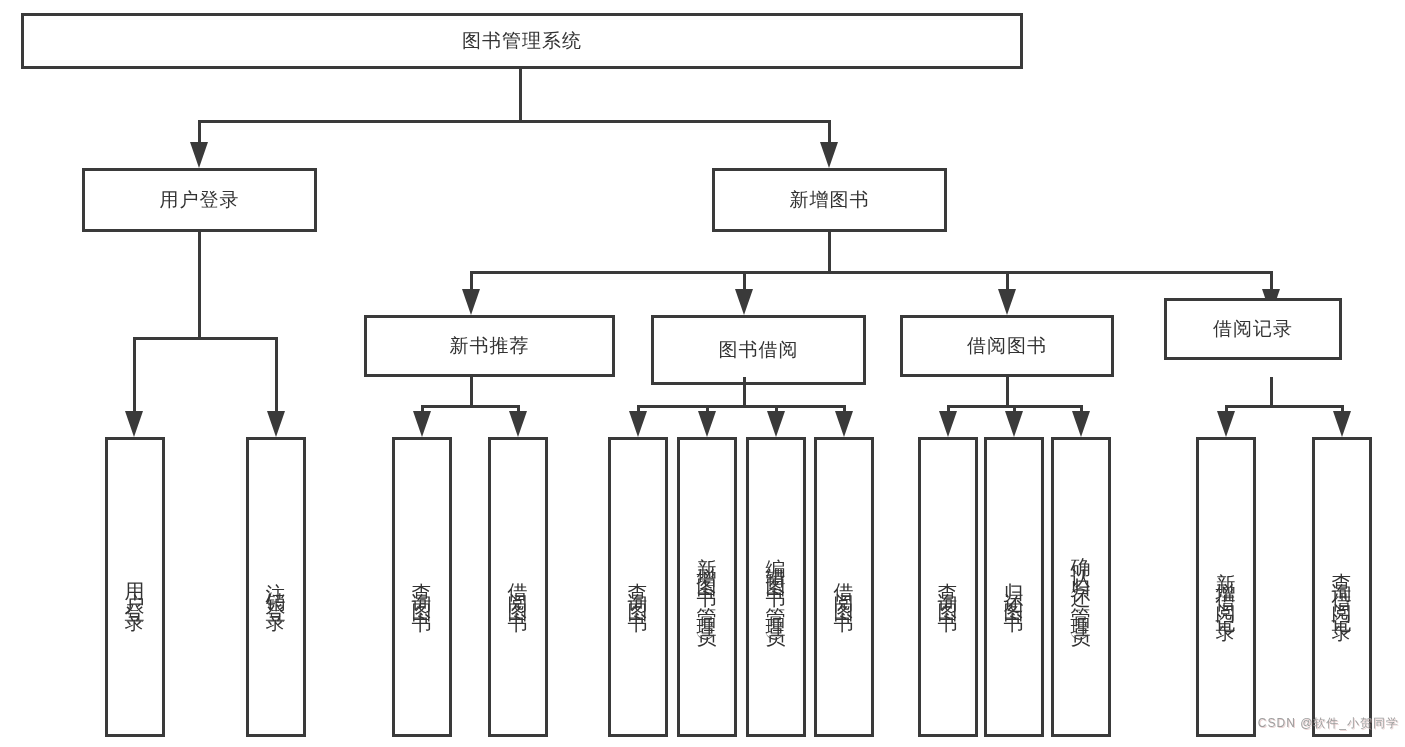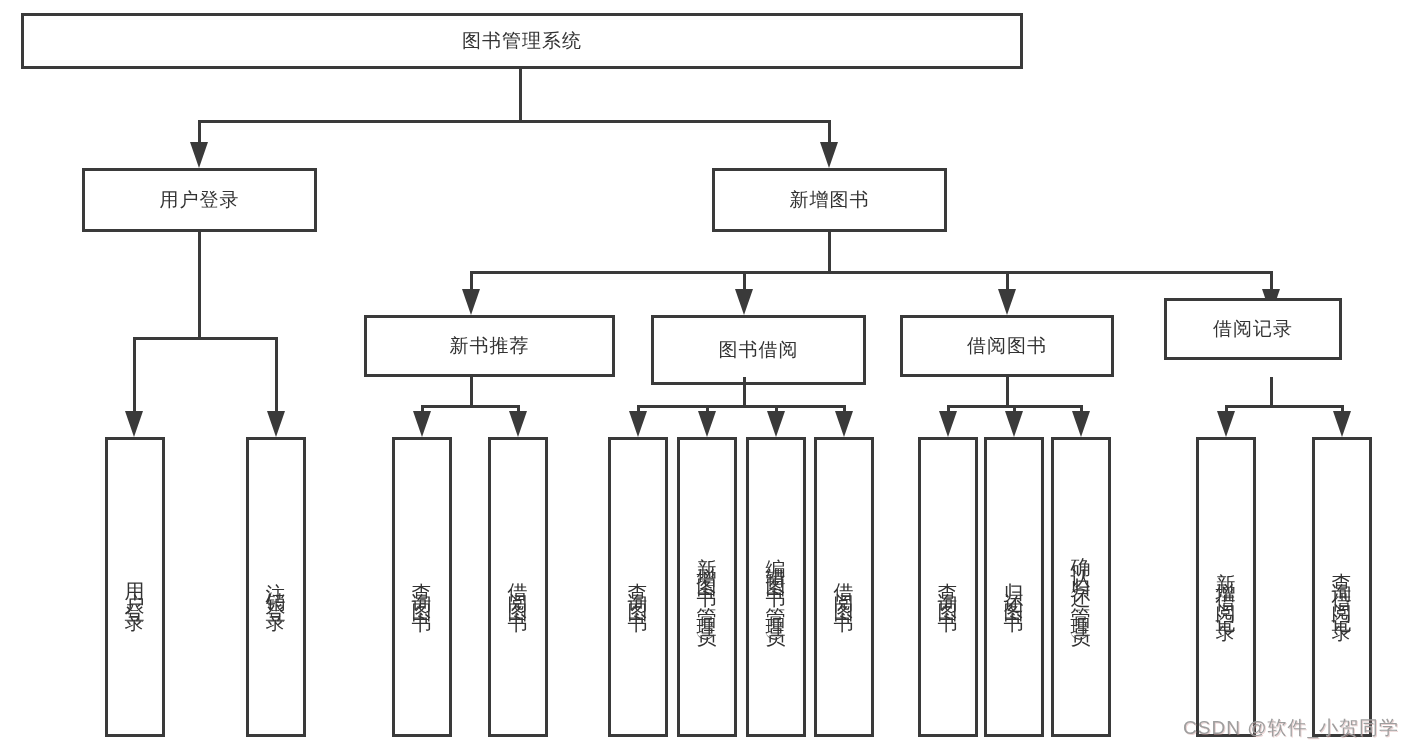--- a/index.html
+++ b/index.html
@@ -56,21 +56,21 @@
     position:absolute;
     width:0;height:0;
     border-left:9px solid transparent;
     border-right:9px solid transparent;
     border-top:26px solid var(--line);
   }
   .watermark{
     position:absolute;
     right:6px;
     top:715px;
-    font-size:19px;
+    font-size:12px;
     color:var(--watermark);
     letter-spacing:1px;
     text-shadow:1px 1px 0 rgba(210,160,160,0.45);
   }
 </style>
 </head>
 <body>
 
 <div class="stage">
 

